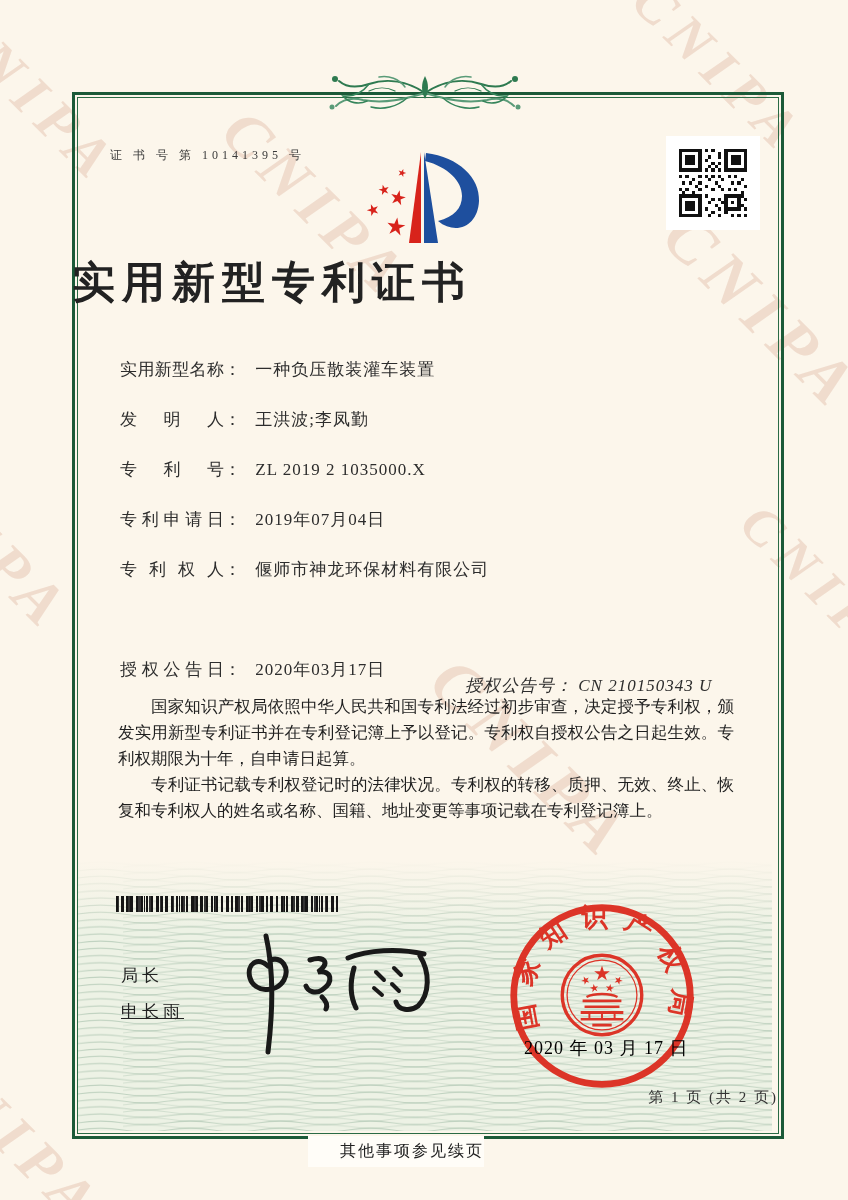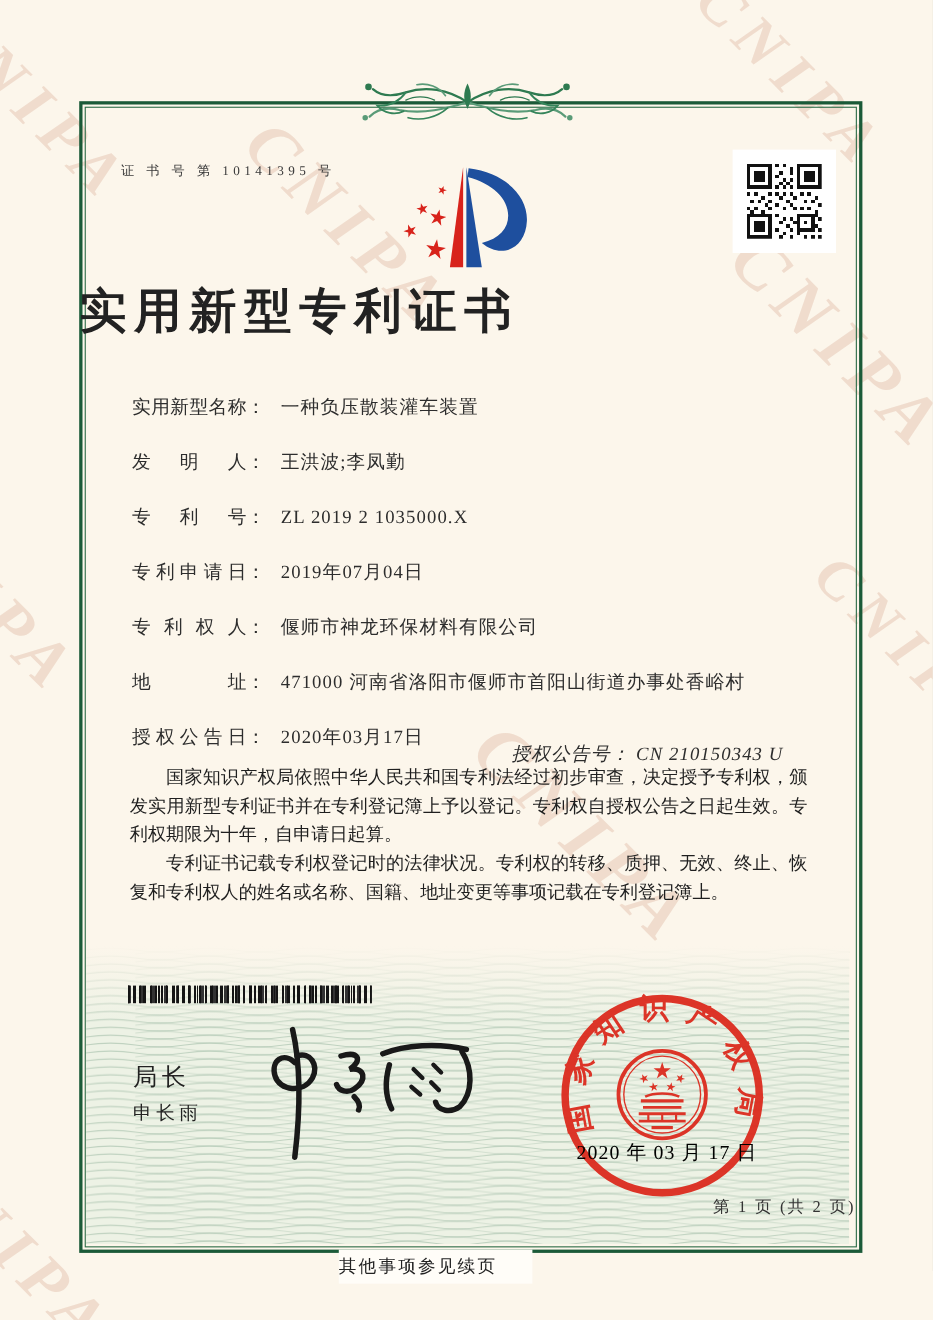--- a/index.html
+++ b/index.html
@@ -42,30 +42,30 @@
   
   .body-text{position:absolute; left:118px; top:694px; width:616px; z-index:4;
     font-size:16.5px; line-height:26px; color:#1f1f1f; text-align:justify;}
   .body-text p{margin:0; text-indent:2em;}
   
   .barcode{position:absolute; left:116px; top:896px; width:222px; height:16px; z-index:4;
     background:
       repeating-linear-gradient(90deg,#141414 0 2px,rgba(0,0,0,0) 2px 5px),
       repeating-linear-gradient(90deg,#141414 0 1px,rgba(0,0,0,0) 1px 7px),
       repeating-linear-gradient(90deg,#333 0 3px,rgba(0,0,0,0) 3px 11px);}
-  .signer-title{position:absolute; left:121px; top:964px; font-size:22px; letter-spacing:4px; z-index:4; color:#222;}
-  .signer-name{position:absolute; left:121px; top:1000px; font-size:17px; letter-spacing:4px; z-index:4; color:#222;}
+  .signer-title{position:absolute; left:121px; top:964px; font-size:17px; letter-spacing:4px; z-index:4; color:#222;}
+  .signer-name{position:absolute; left:121px; top:1000px; font-size:17px; letter-spacing:4px; z-index:4; color:#222;text-decoration:underline;}
   .signature{position:absolute; left:238px; top:920px; width:215px; height:135px; z-index:5;}
   .seal{position:absolute; left:505px; top:899px; width:194px; height:194px; z-index:4; opacity:.95;}
   .seal-date{position:absolute; left:524px; top:1036px; width:170px; font-size:18px; color:#000000;
     letter-spacing:1px; z-index:5; white-space:nowrap;}
   .page-num{position:absolute; left:72px; top:1088px; width:706px; text-align:right;
     font-size:15px; letter-spacing:2px; color:#333; z-index:4;}
   .note-box{position:absolute; left:308px; top:1136px; width:176px; height:31px; background:#fffdf8;
-    z-index:4; display:flex; align-items:center; justify-content:flex-start;}
+    z-index:4; display:flex; align-items:center; justify-content:flex-end;}
   .note-box span{font-size:16px; letter-spacing:2px; color:#222;}
 </style>
 </head>
 <body>
 
 <div class="page">
 
   <div class="wave-band">
     <svg width="694" height="271" xmlns="http://www.w3.org/2000/svg">
       <defs>
@@ -174,24 +174,20 @@
     <span class="flabel">专利号</span><span class="fcolon">：</span>
     <span class="fvalue">ZL 2019 2 1035000.X</span>
   </div>
   <div class="field-row" style="top:508px">
     <span class="flabel">专利申请日</span><span class="fcolon">：</span>
     <span class="fvalue">2019年07月04日</span>
   </div>
   <div class="field-row" style="top:558px">
     <span class="flabel">专利权人</span><span class="fcolon">：</span>
     <span class="fvalue">偃师市神龙环保材料有限公司</span>
-  </div>
-  <div class="field-row" style="top:608px">
-    <span class="flabel">地址</span><span class="fcolon">：</span>
-    <span class="fvalue">471000 河南省洛阳市偃师市首阳山街道办事处香峪村</span>
   </div>
   <div class="field-row" style="top:658px">
     <span class="flabel">授权公告日</span><span class="fcolon">：</span>
     <span class="fvalue">2020年03月17日</span>
     <span class="fvalue grant-no">
       <span>授权公告号</span><span>：</span>
       <span>CN 210150343 U</span>
     </span>
   </div>
 

